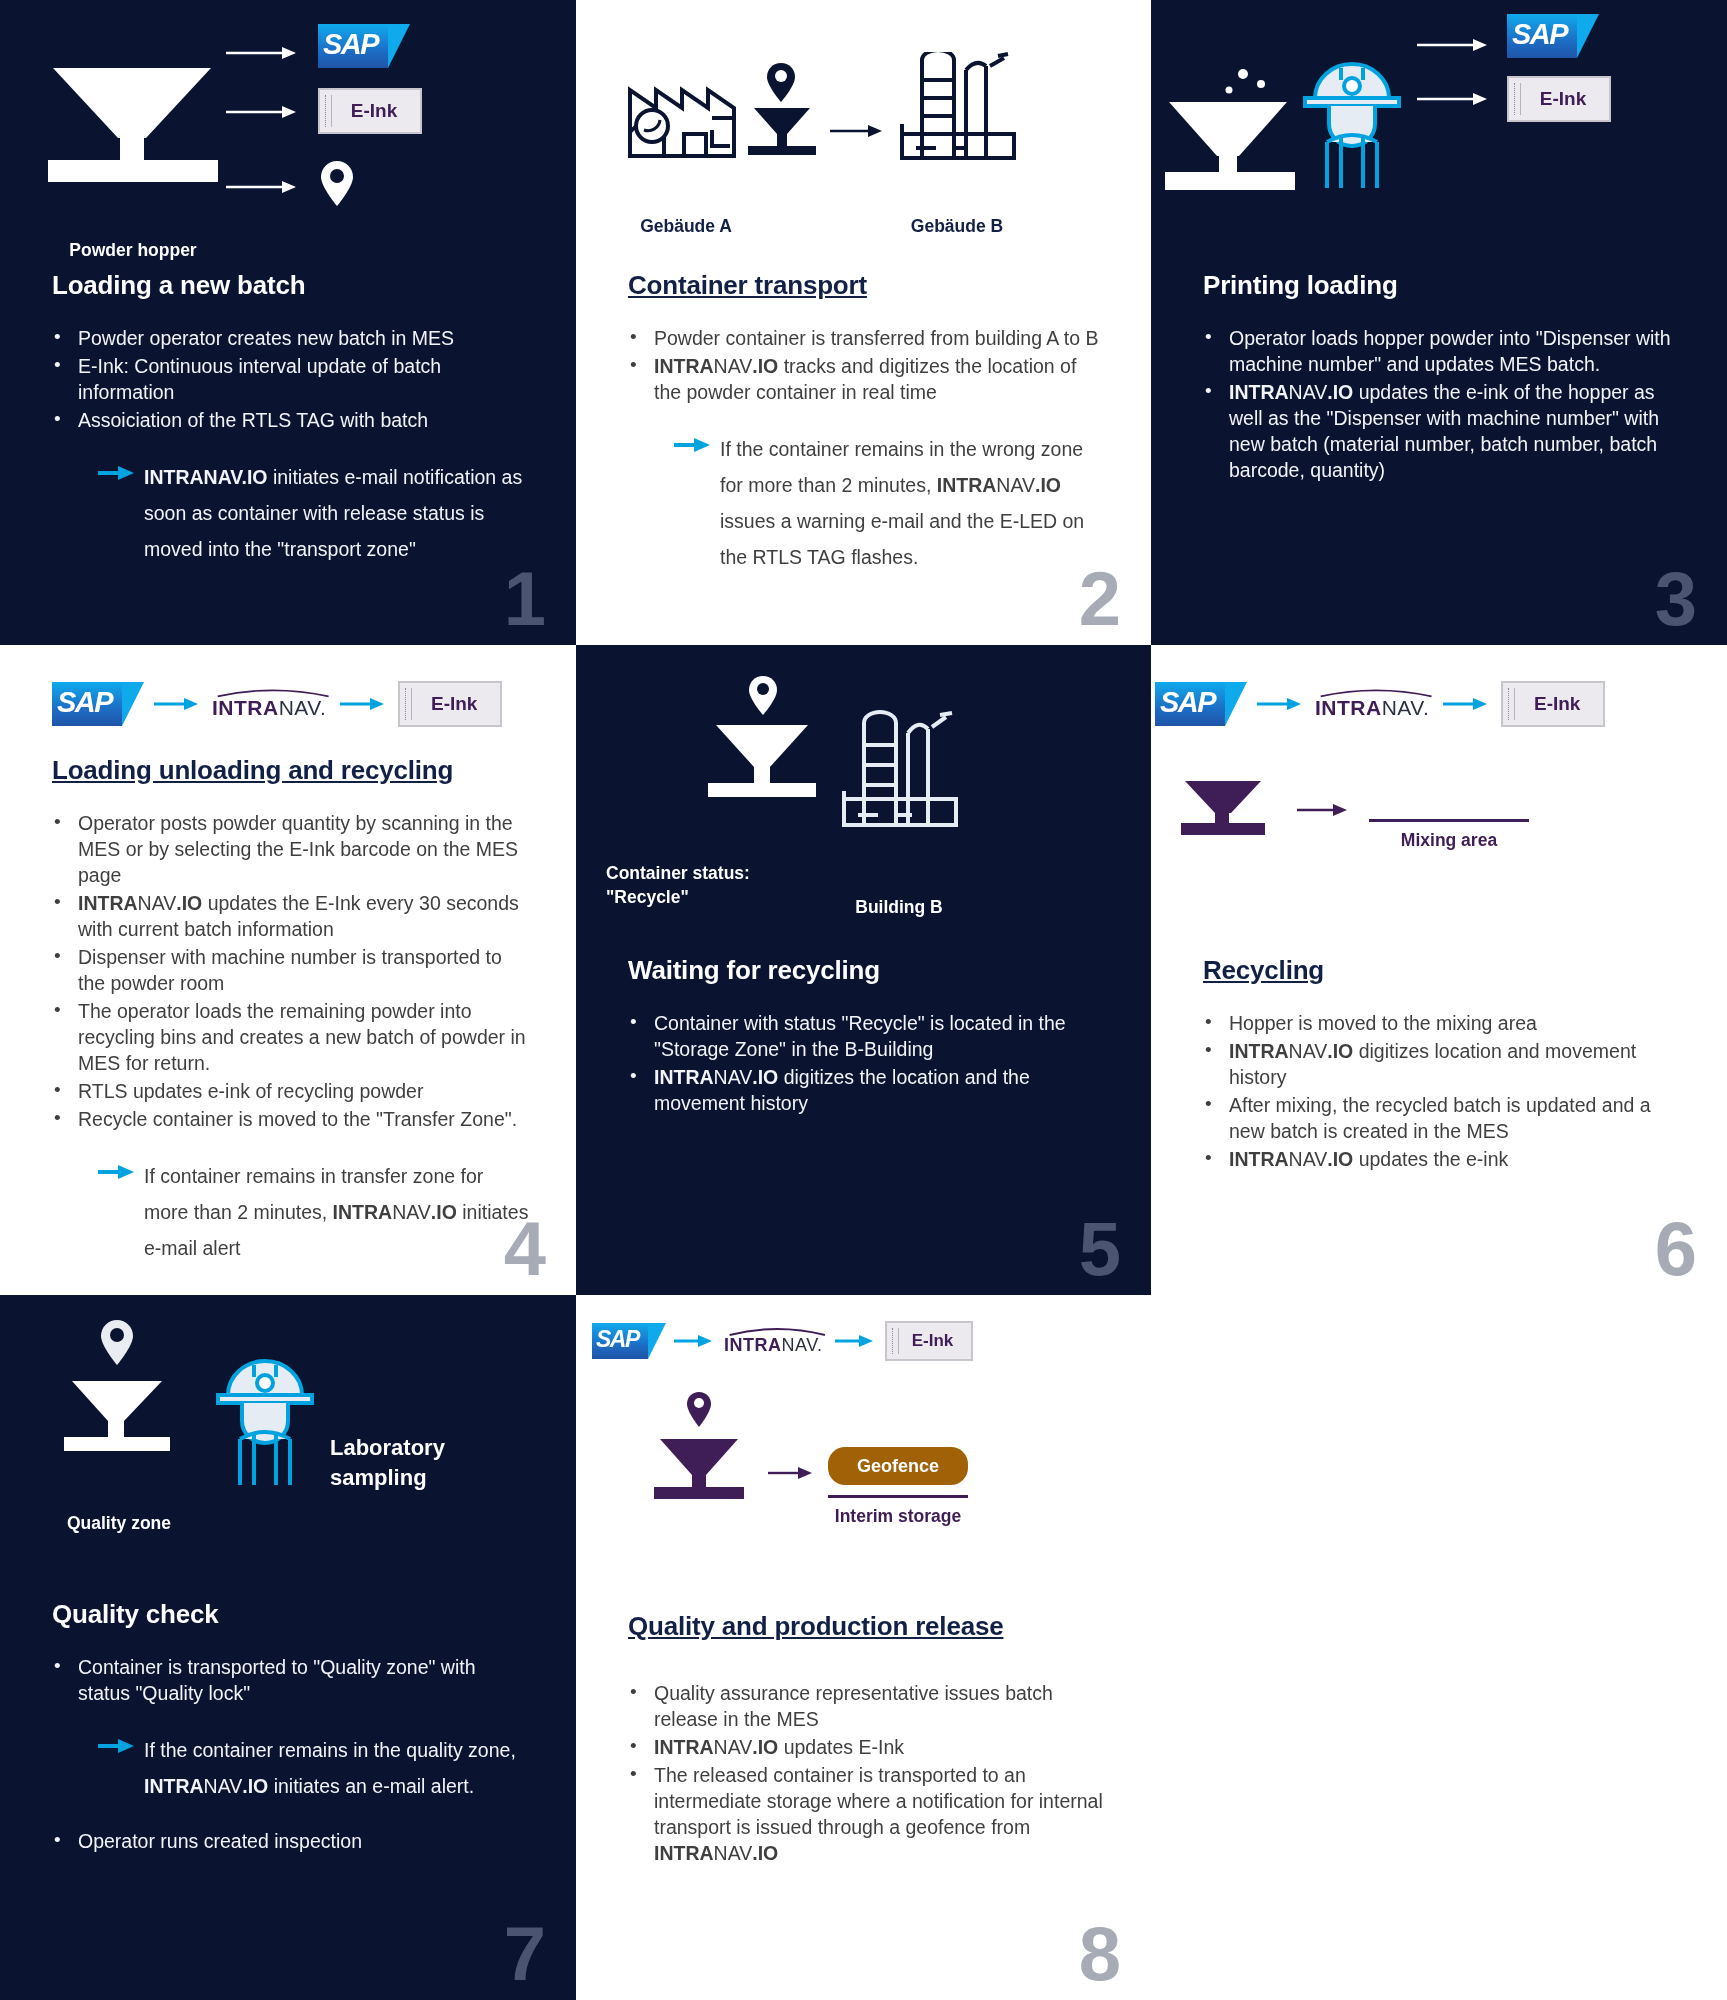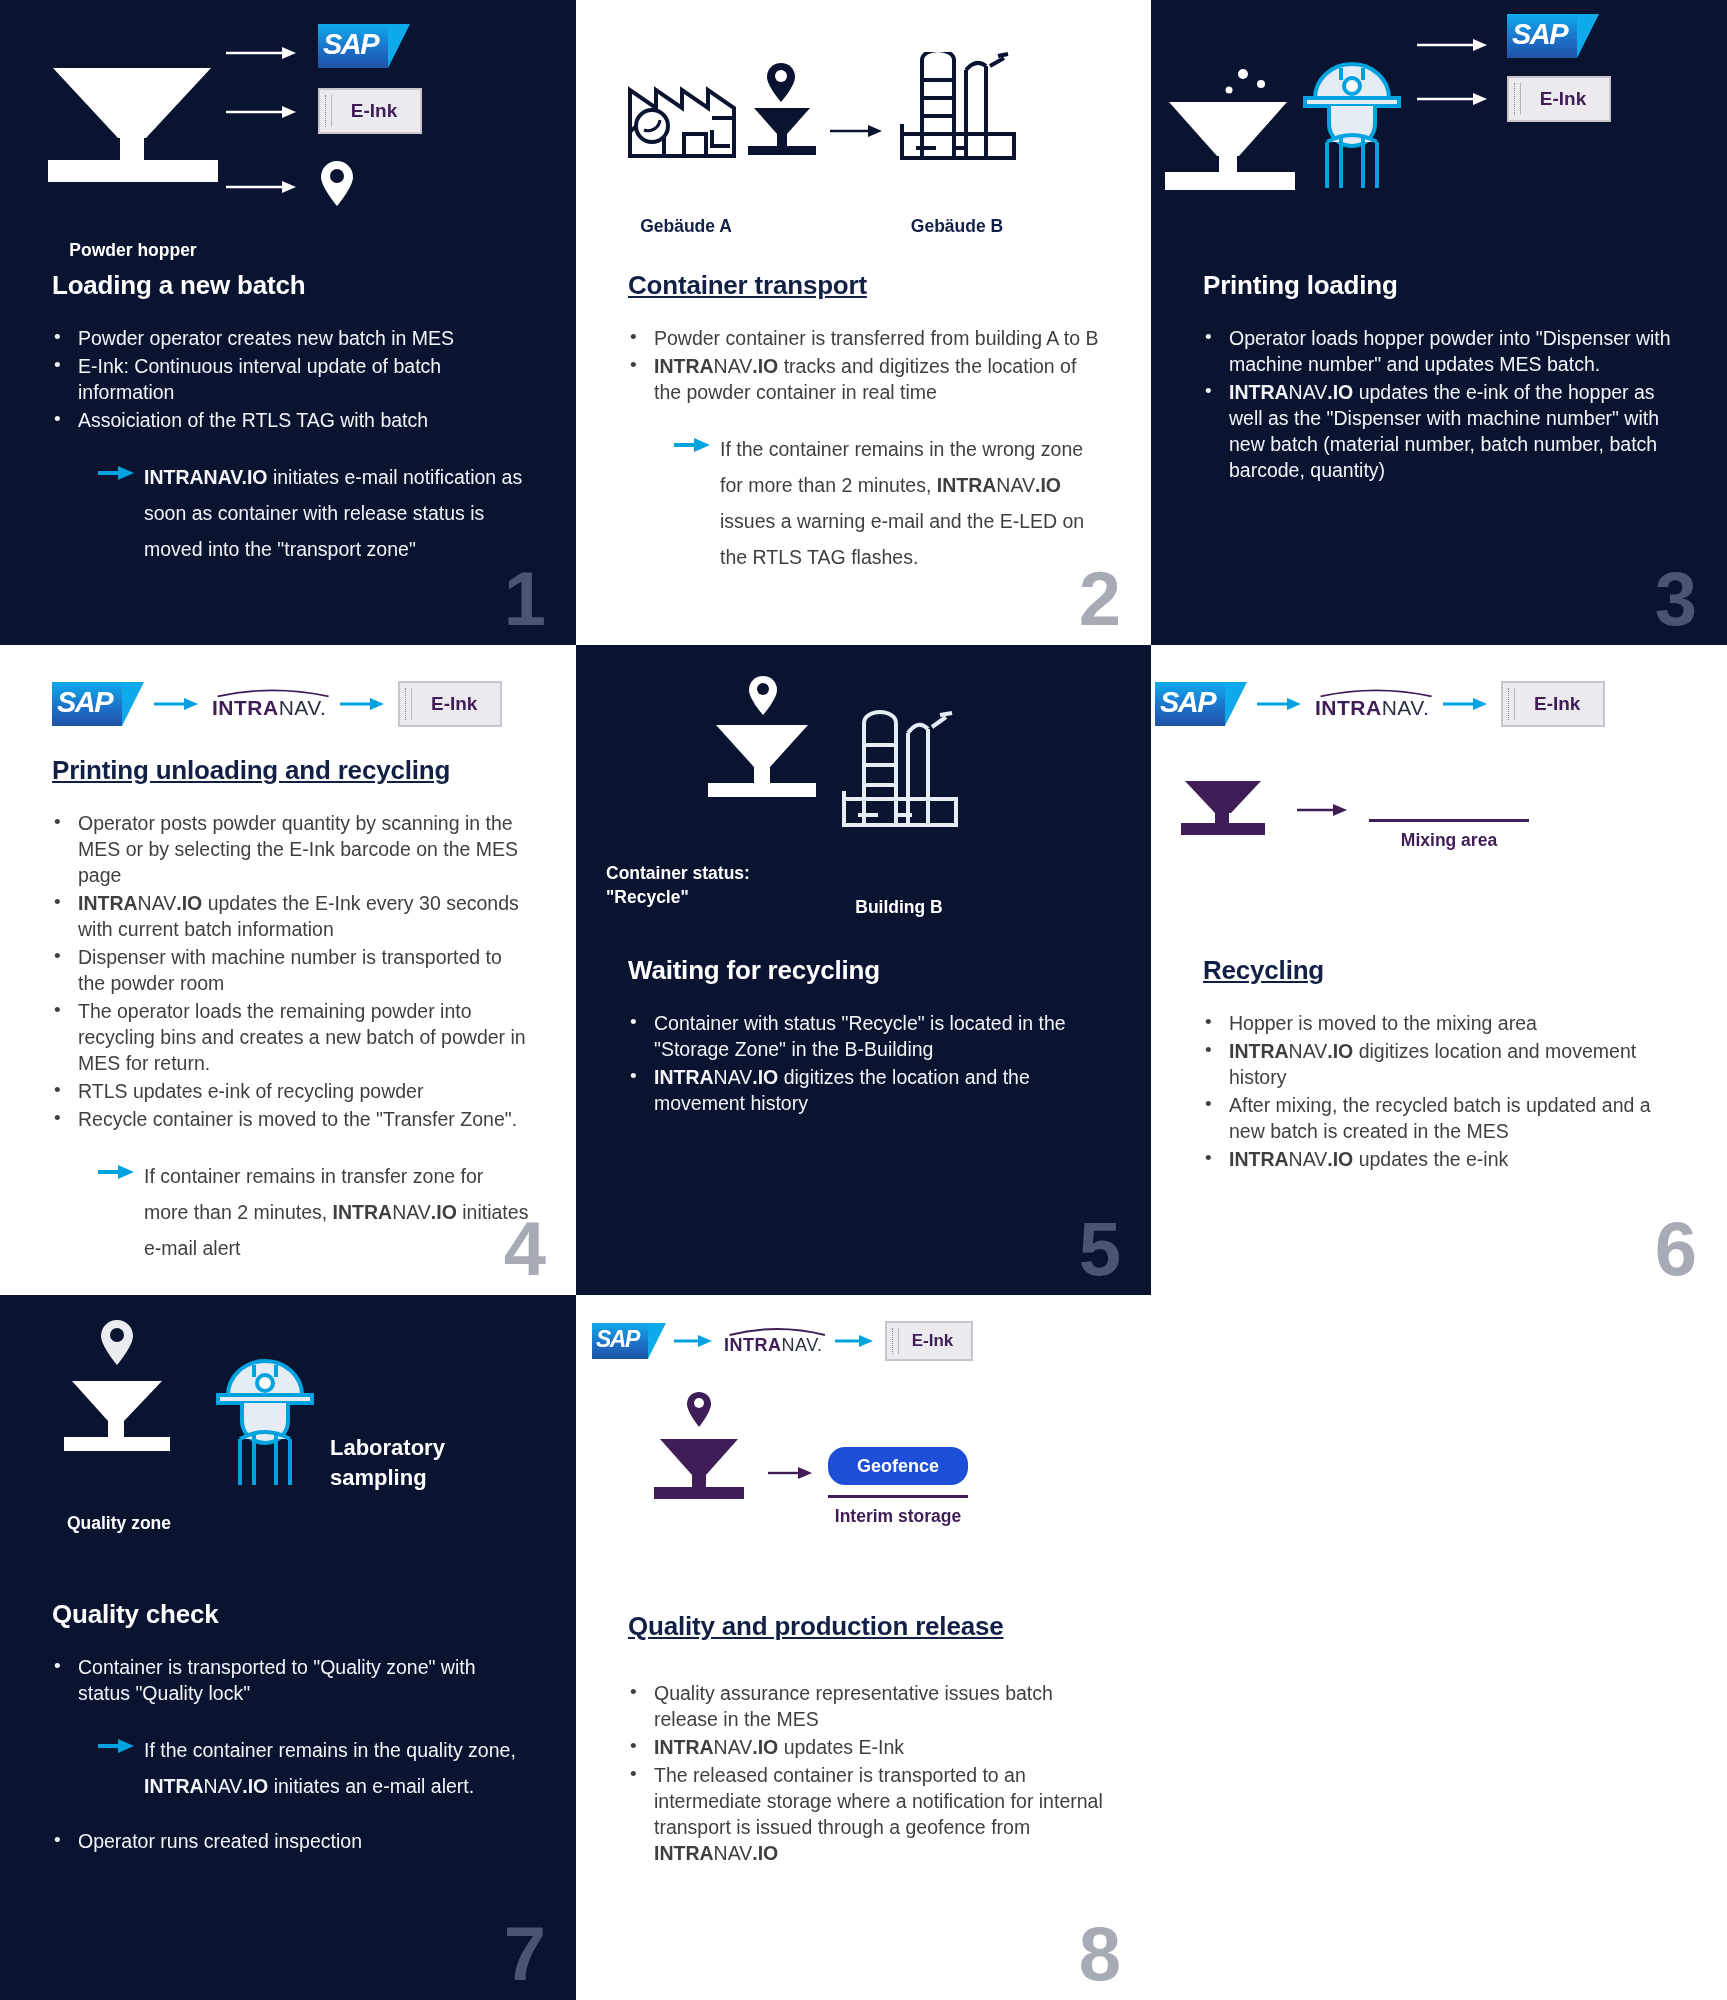--- a/index.html
+++ b/index.html
@@ -138,21 +138,21 @@
   .row { display: flex; align-items: center; }
   .caption {
     font-size: 17.5px; font-weight: bold; text-align: center; margin-top: 40px;
   }
   .panel.dark .caption { color: #ffffff; }
   .panel.light .caption { color: #122046; }
   .caption-purple { color: #3f1d56 !important; }
 
   .geofence {
     display: inline-flex; align-items: center; justify-content: center;
-    background: #1d4ed8; color: #ffffff; font-weight: bold; font-size: 18px;
+    background: #a16207; color: #ffffff; font-weight: bold; font-size: 18px;
     width: 140px; height: 38px; border-radius: 17px;
   }
   .underline-p { width: 140px; height: 3px; background: #3f1d56; margin-top: 10px; }
   .underline-p-wide { width: 160px; height: 3px; background: #3f1d56; margin-top: 6px; }
   .abs { position: absolute; }
 </style>
 </head>
 <body>
 
 <div class="grid">
@@ -358,21 +358,21 @@
         <svg width="44" height="14" style="margin:0 14px">
           <line x1="0" y1="7" x2="32" y2="7" stroke="#00a3e0" stroke-width="3"></line>
           <polygon points="30,1 44,7 30,13" fill="#00a3e0"></polygon>
         </svg>
         <div class="eink">
           <span>E-Ink</span>
         </div>
       </div>
     </div>
 
-    <div class="title">Printing unloading and recycling</div>
+    <div class="title">Loading unloading and recycling</div>
     <ul class="bullets">
       <li>Operator posts powder quantity by scanning in the MES or by selecting the E-Ink barcode on the MES page</li>
       <li><b>INTRA</b>NAV<b>.IO</b> updates the E-Ink every 30 seconds with current batch information</li>
       <li>Dispenser with machine number is transported to the powder room</li>
       <li>The operator loads the remaining powder into recycling bins and creates a new batch of powder in MES for return.</li>
       <li>RTLS updates e-ink of recycling powder</li>
       <li>Recycle container is moved to the "Transfer Zone".</li>
     </ul>
     <div class="callout">
       <div class="arrow">

